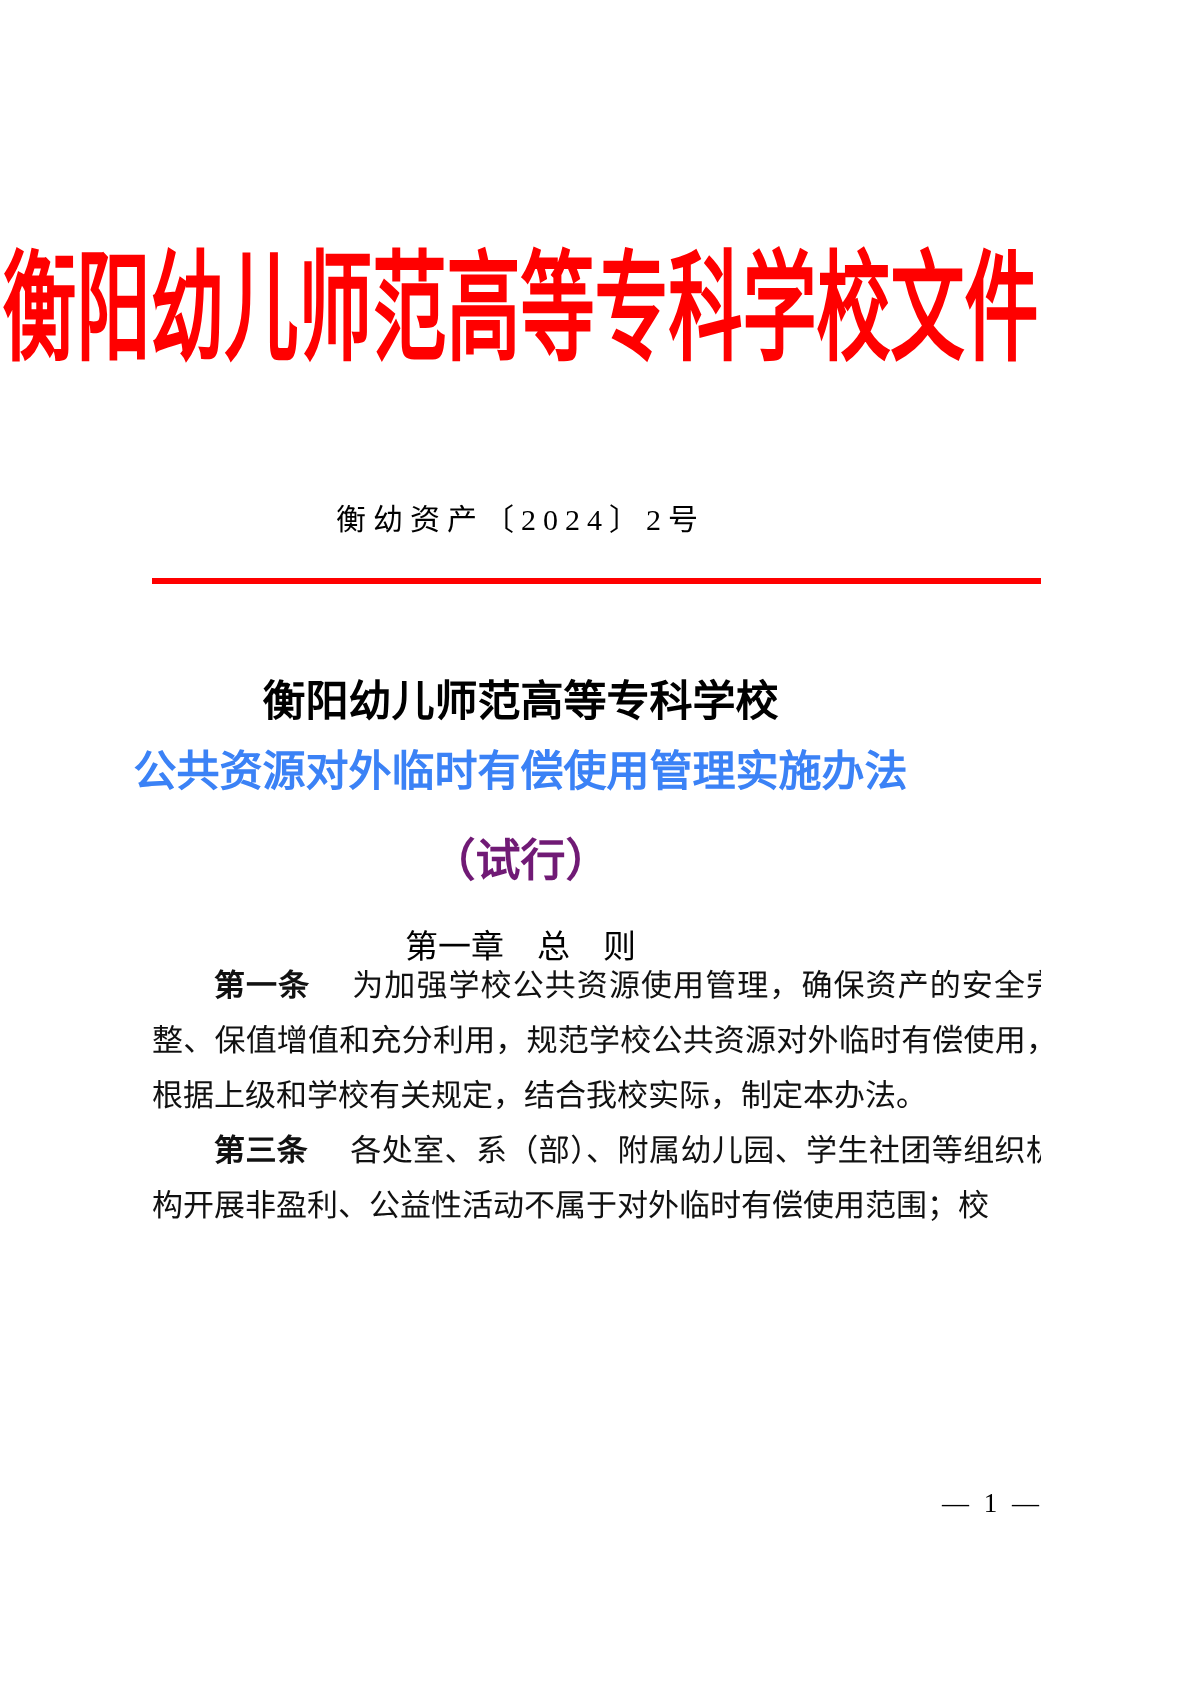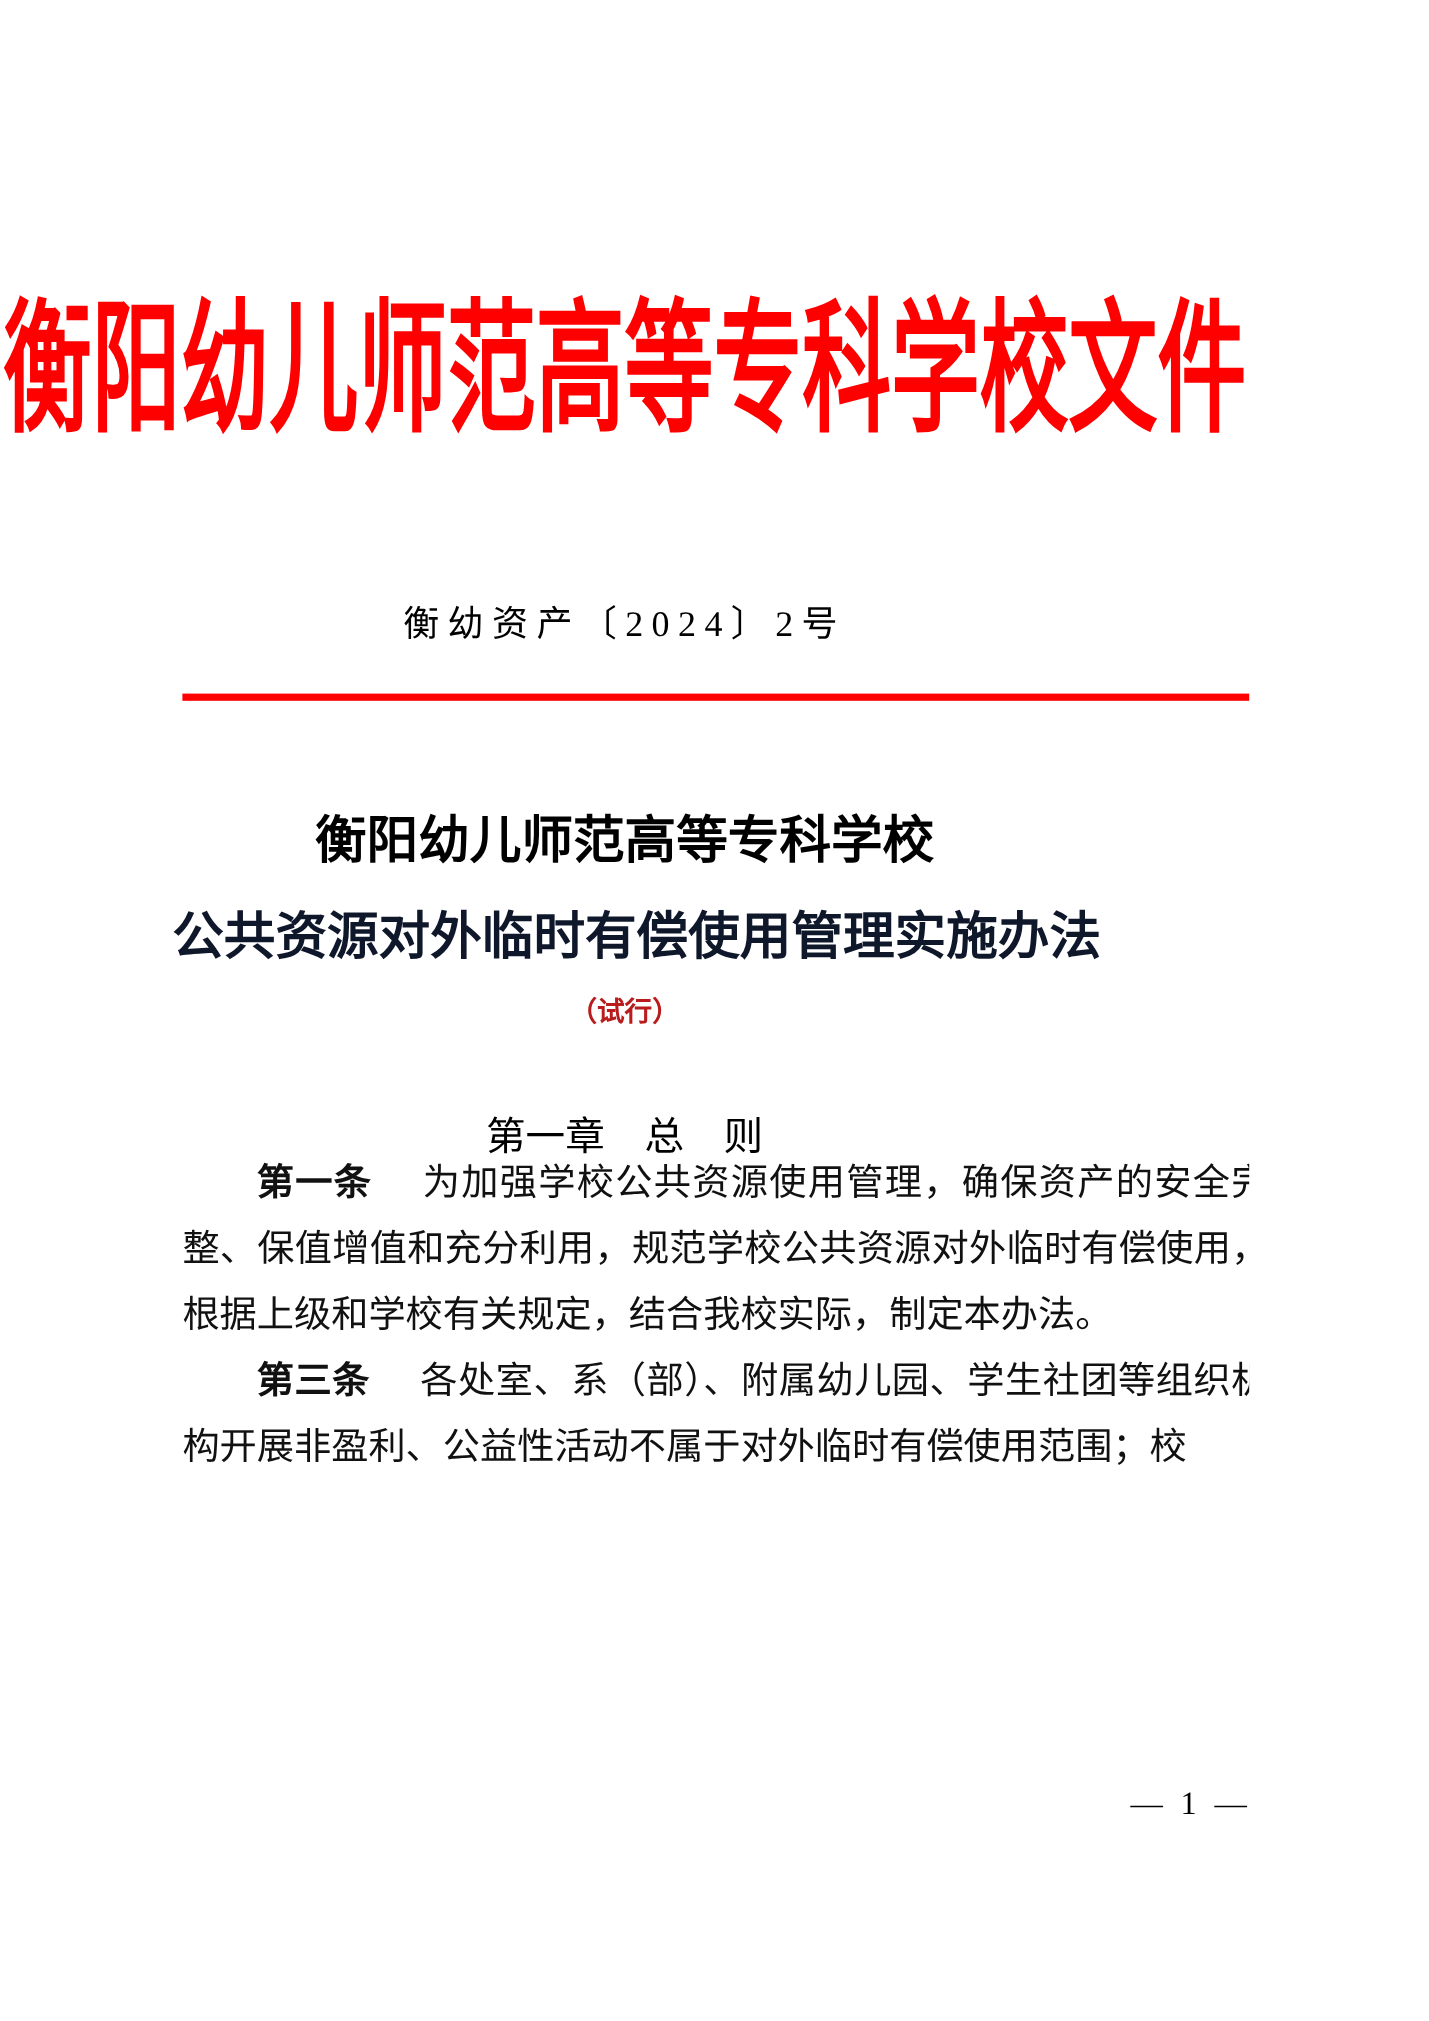--- a/index.html
+++ b/index.html
@@ -67,32 +67,32 @@
   }
   .title-line2 {
     position: absolute;
     top: 748px;
     left: 0;
     width: 100%;
     text-align: center;
     font-size: 43px;
     font-weight: 700;
     line-height: 1.1;
-    color: #0f172a;
-    margin: 10px;
+    color: #3b82f6;
+    margin: 0;
   }
   .subtitle {
     position: absolute;
     top: 824px;
     left: 0;
     width: 100%;
     text-align: center;
-    font-size: 23px;
+    font-size: 45px;
     font-weight: 700;
-    color: #b91c1c;
+    color: #701a75;
   }
   
   .chapter-heading {
     position: absolute;
     top: 920px;
     left: 0;
     width: 100%;
     text-align: center;
     font-size: 33px;
     font-weight: 400;

